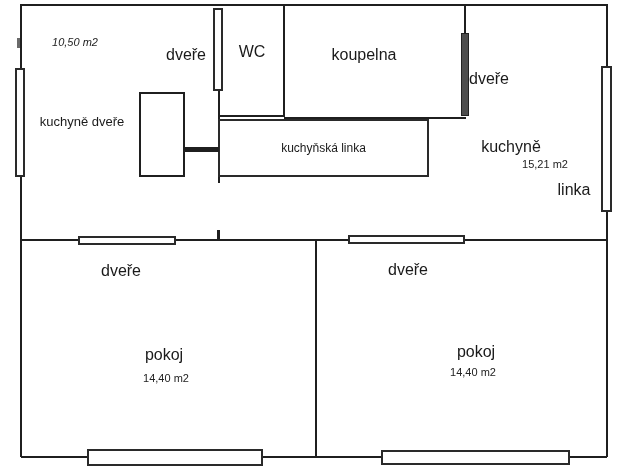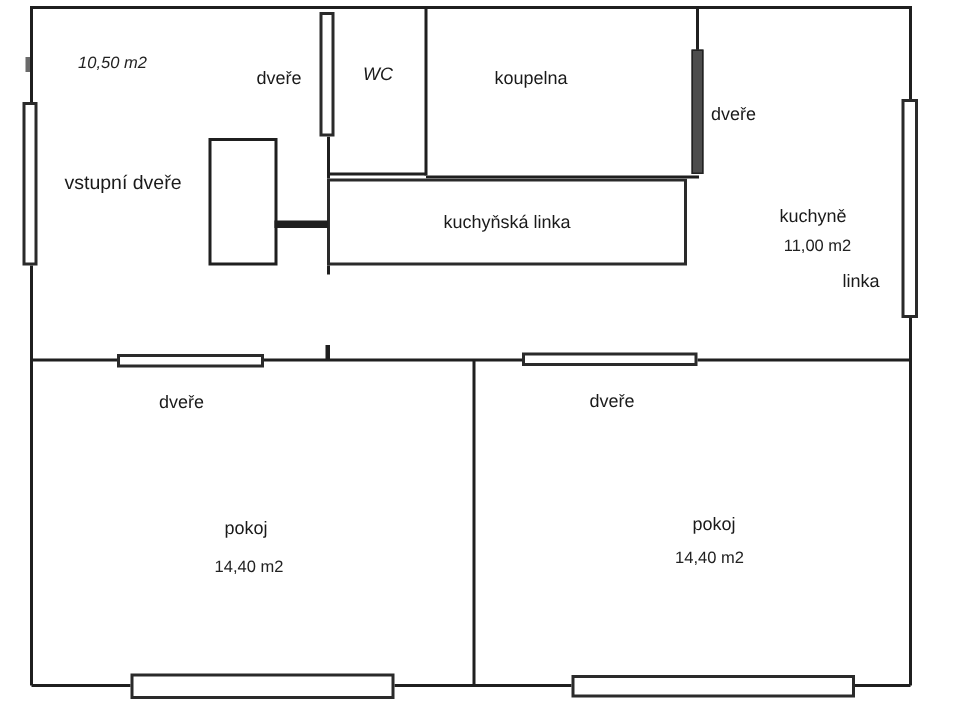--- a/index.html
+++ b/index.html
@@ -35,21 +35,21 @@
     position:absolute;
     background:#ffffff;
     border:2px solid #2a2a2a;
     box-sizing:border-box;
     display:flex;align-items:center;justify-content:center;
   }
   .lbl{
     position:absolute;
     transform:translateX(-50%);
     white-space:nowrap;
-    font-size:12px;
+    font-size:16px;
     line-height:1.1;
   }
   .lbl.small{font-size:11px;color:#222;}
   .lbl.big{font-size:13px;}
 </style>
 </head>
 <body>
 
 <div class="plan">
 
@@ -61,43 +61,43 @@
 
   <div class="wall" style="left:21px;top:239px;width:586px;height:2px;"></div>
   <div class="wall" style="left:315px;top:240px;width:2px;height:216px;"></div>
   <div class="wall" style="left:218px;top:91px;width:2px;height:92px;"></div>
   <div class="wall" style="left:283px;top:5px;width:2px;height:112px;"></div>
   <div class="wall" style="left:218px;top:115px;width:66px;height:2px;"></div>
   <div class="wall" style="left:284px;top:117px;width:182px;height:2px;"></div>
   <div class="wall" style="left:464px;top:5px;width:2px;height:29px;"></div>
   <div class="wall" style="left:217px;top:230px;width:3px;height:10px;"></div>
 
-  <div class="counter" style="left:218px;top:119px;width:240px;height:58px;">
+  <div class="counter" style="left:218px;top:119px;width:211px;height:58px;">
     <span style="font-size:12px;">kuchyňská linka</span>
   </div>
   <div class="fixture" style="left:139px;top:92px;width:46px;height:85px;"></div>
   <div class="wall" style="left:183px;top:147px;width:36px;height:5px;"></div>
 
   <div class="opening" style="left:15px;top:68px;width:10px;height:109px;"></div>
   <div class="opening" style="left:213px;top:8px;width:10px;height:83px;"></div>
   <div class="dark-door" style="left:461px;top:33px;width:8px;height:83px;"></div>
   <div class="opening" style="left:601px;top:66px;width:11px;height:146px;"></div>
   <div class="opening" style="left:78px;top:236px;width:98px;height:9px;"></div>
   <div class="opening" style="left:348px;top:235px;width:117px;height:9px;"></div>
   <div class="opening" style="left:87px;top:449px;width:176px;height:17px;"></div>
   <div class="opening" style="left:381px;top:450px;width:189px;height:15px;"></div>
 
   <span class="lbl small" style="left:75px;top:36px;font-style:italic;">10,50 m2</span>
   <span class="lbl" style="left:186px;top:46px;">dveře</span>
-  <span class="lbl" style="left:252px;top:43px;font-style:italic;">WC</span>
-  <span class="lbl" style="left:354px;top:46px;">koupelna</span>
+  <span class="lbl" style="left:252px;top:43px;">WC</span>
+  <span class="lbl" style="left:364px;top:46px;">koupelna</span>
   <span class="lbl" style="left:489px;top:70px;">dveře</span>
-  <span class="lbl big" style="left:82px;top:115px;">vstupní dveře</span>
-  <span class="lbl" style="left:542px;top:138px;">kuchyně</span>
-  <span class="lbl small" style="left:545px;top:158px;">11,00 m2</span>
+  <span class="lbl big" style="left:82px;top:115px;">kuchyně dveře</span>
+  <span class="lbl" style="left:511px;top:138px;">kuchyně</span>
+  <span class="lbl small" style="left:545px;top:158px;">15,21 m2</span>
   <span class="lbl" style="left:574px;top:181px;">linka</span>
   <span class="lbl" style="left:121px;top:262px;">dveře</span>
   <span class="lbl" style="left:408px;top:261px;">dveře</span>
   <span class="lbl" style="left:164px;top:346px;">pokoj</span>
   <span class="lbl small" style="left:166px;top:372px;">14,40 m2</span>
   <span class="lbl" style="left:476px;top:343px;">pokoj</span>
   <span class="lbl small" style="left:473px;top:366px;">14,40 m2</span>
 
 </div>
 

